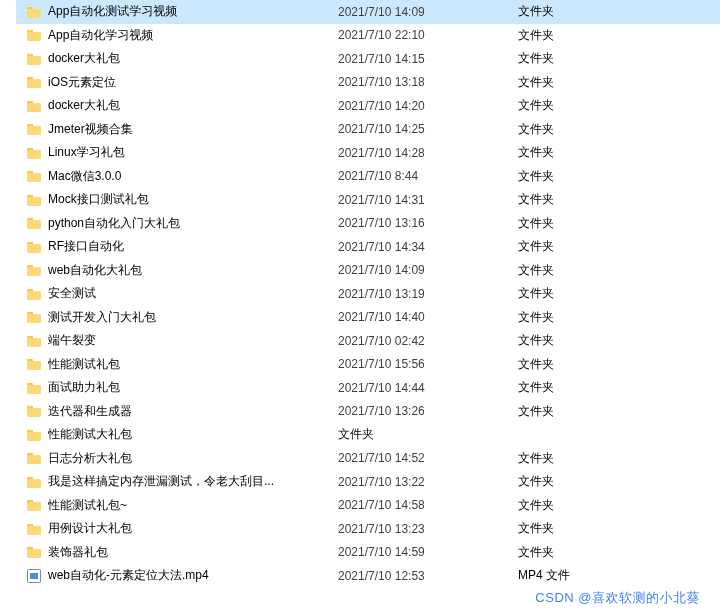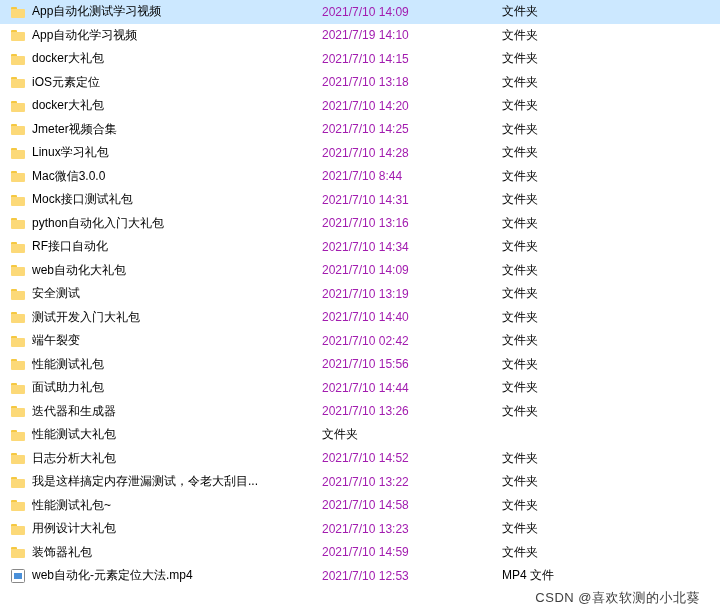--- a/index.html
+++ b/index.html
@@ -14,20 +14,21 @@
     }
     .file-list {
       width: 100%;
     }
     .file-row {
       display: flex;
       align-items: center;
       height: 23.5px;
       padding-left: 10px;
       cursor: default;
+      margin-left: 16px;
     }
     .file-row.selected {
       background: #cce8ff;
     }
     .file-icon {
       width: 16px;
       height: 16px;
       margin-right: 6px;
       flex-shrink: 0;
     }
@@ -37,32 +38,32 @@
     .video-svg rect.inner { fill: #4a90d9; }
     .col-name {
       width: 290px;
       white-space: nowrap;
       overflow: hidden;
       text-overflow: ellipsis;
       color: #000;
     }
     .col-date {
       width: 180px;
-      color: #a21caf;
+      color: #404040;
     }
     .col-type {
       width: 100px;
       color: #000000;
     }
     .watermark {
       position: absolute;
       bottom: 6px;
       right: 20px;
       font-size: 13px;
-      color: #404040;
+      color: #3b82f6;
       pointer-events: none;
       letter-spacing: 0.5px;
     }
   </style>
 </head>
 <body>
 
 <div class="file-list">
     <div class="file-row selected">
       <span class="file-icon"><svg class="folder-svg" viewBox="0 0 16 16" width="16" height="16">
@@ -72,21 +73,21 @@
       <span class="col-name">App自动化测试学习视频</span>
       <span class="col-date">2021/7/10 14:09</span>
       <span class="col-type">文件夹</span>
     </div>
     <div class="file-row">
       <span class="file-icon"><svg class="folder-svg" viewBox="0 0 16 16" width="16" height="16">
           <rect class="tab" x="1" y="3" width="6" height="3" rx="1"></rect>
           <rect class="body" x="1" y="5" width="14" height="9" rx="1"></rect>
         </svg></span>
       <span class="col-name">App自动化学习视频</span>
-      <span class="col-date">2021/7/19 14:10</span>
+      <span class="col-date">2021/7/10 22:10</span>
       <span class="col-type">文件夹</span>
     </div>
     <div class="file-row">
       <span class="file-icon"><svg class="folder-svg" viewBox="0 0 16 16" width="16" height="16">
           <rect class="tab" x="1" y="3" width="6" height="3" rx="1"></rect>
           <rect class="body" x="1" y="5" width="14" height="9" rx="1"></rect>
         </svg></span>
       <span class="col-name">docker大礼包</span>
       <span class="col-date">2021/7/10 14:15</span>
       <span class="col-type">文件夹</span>

